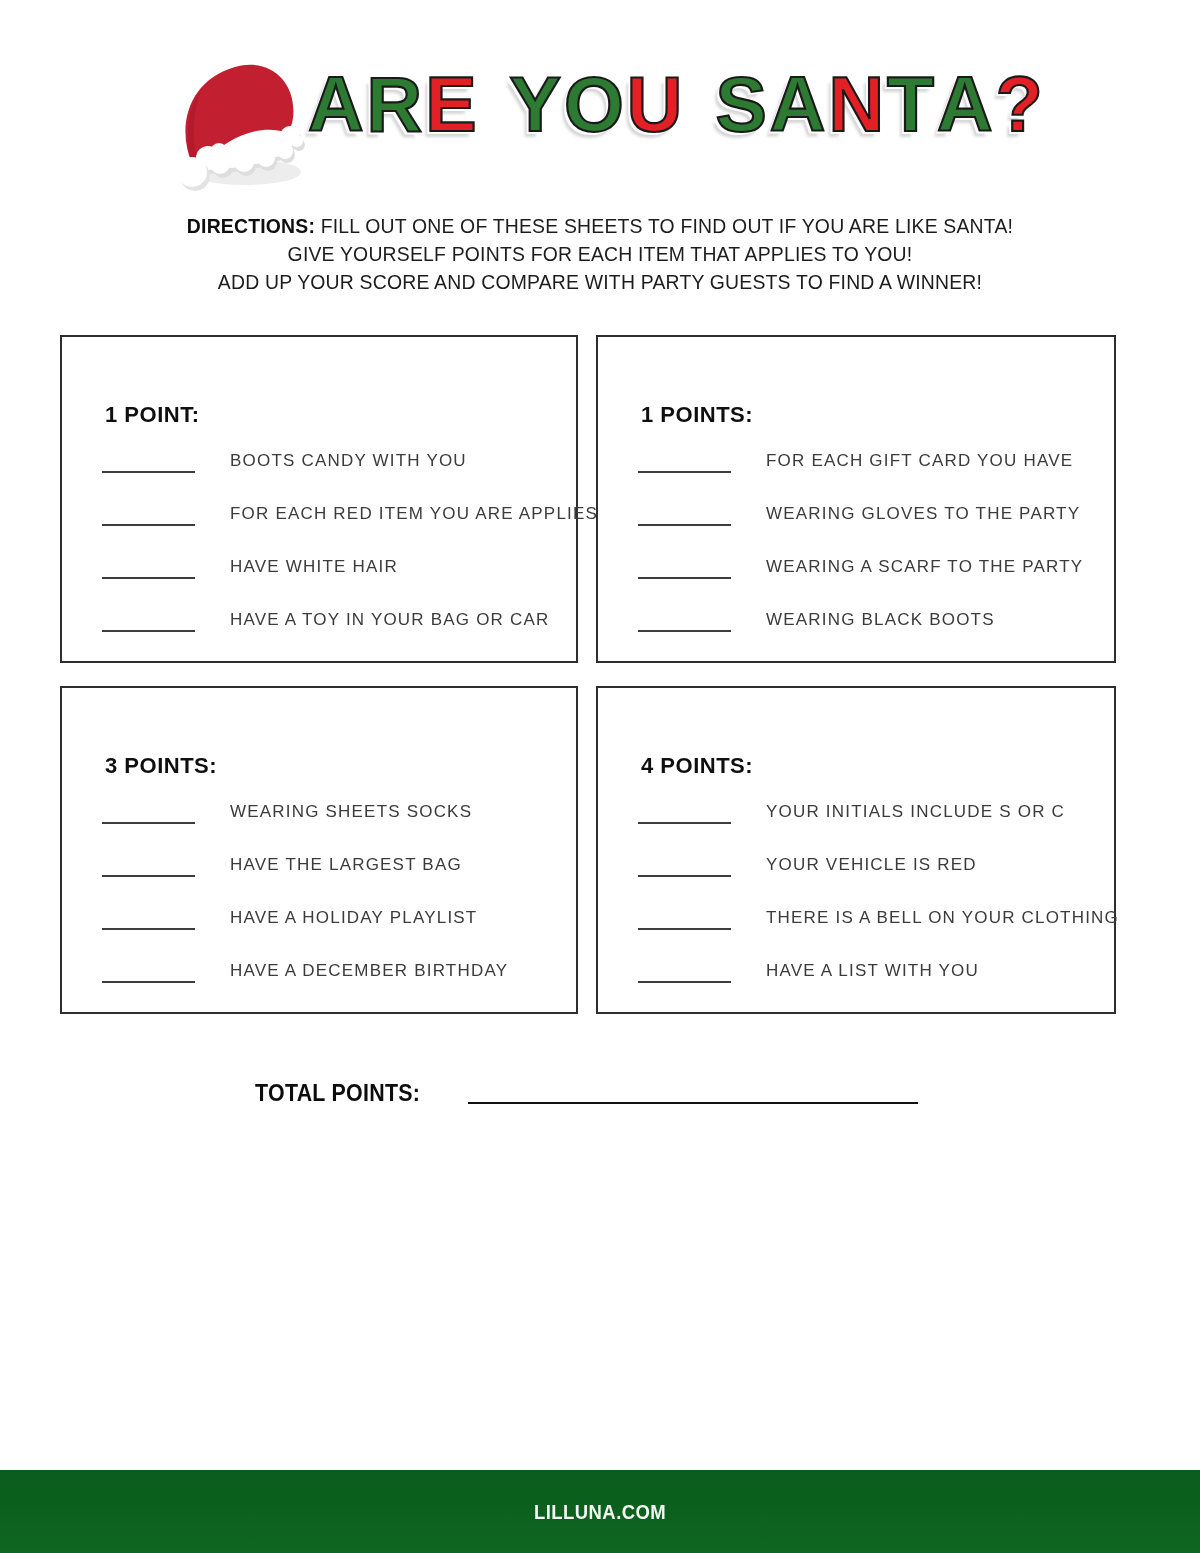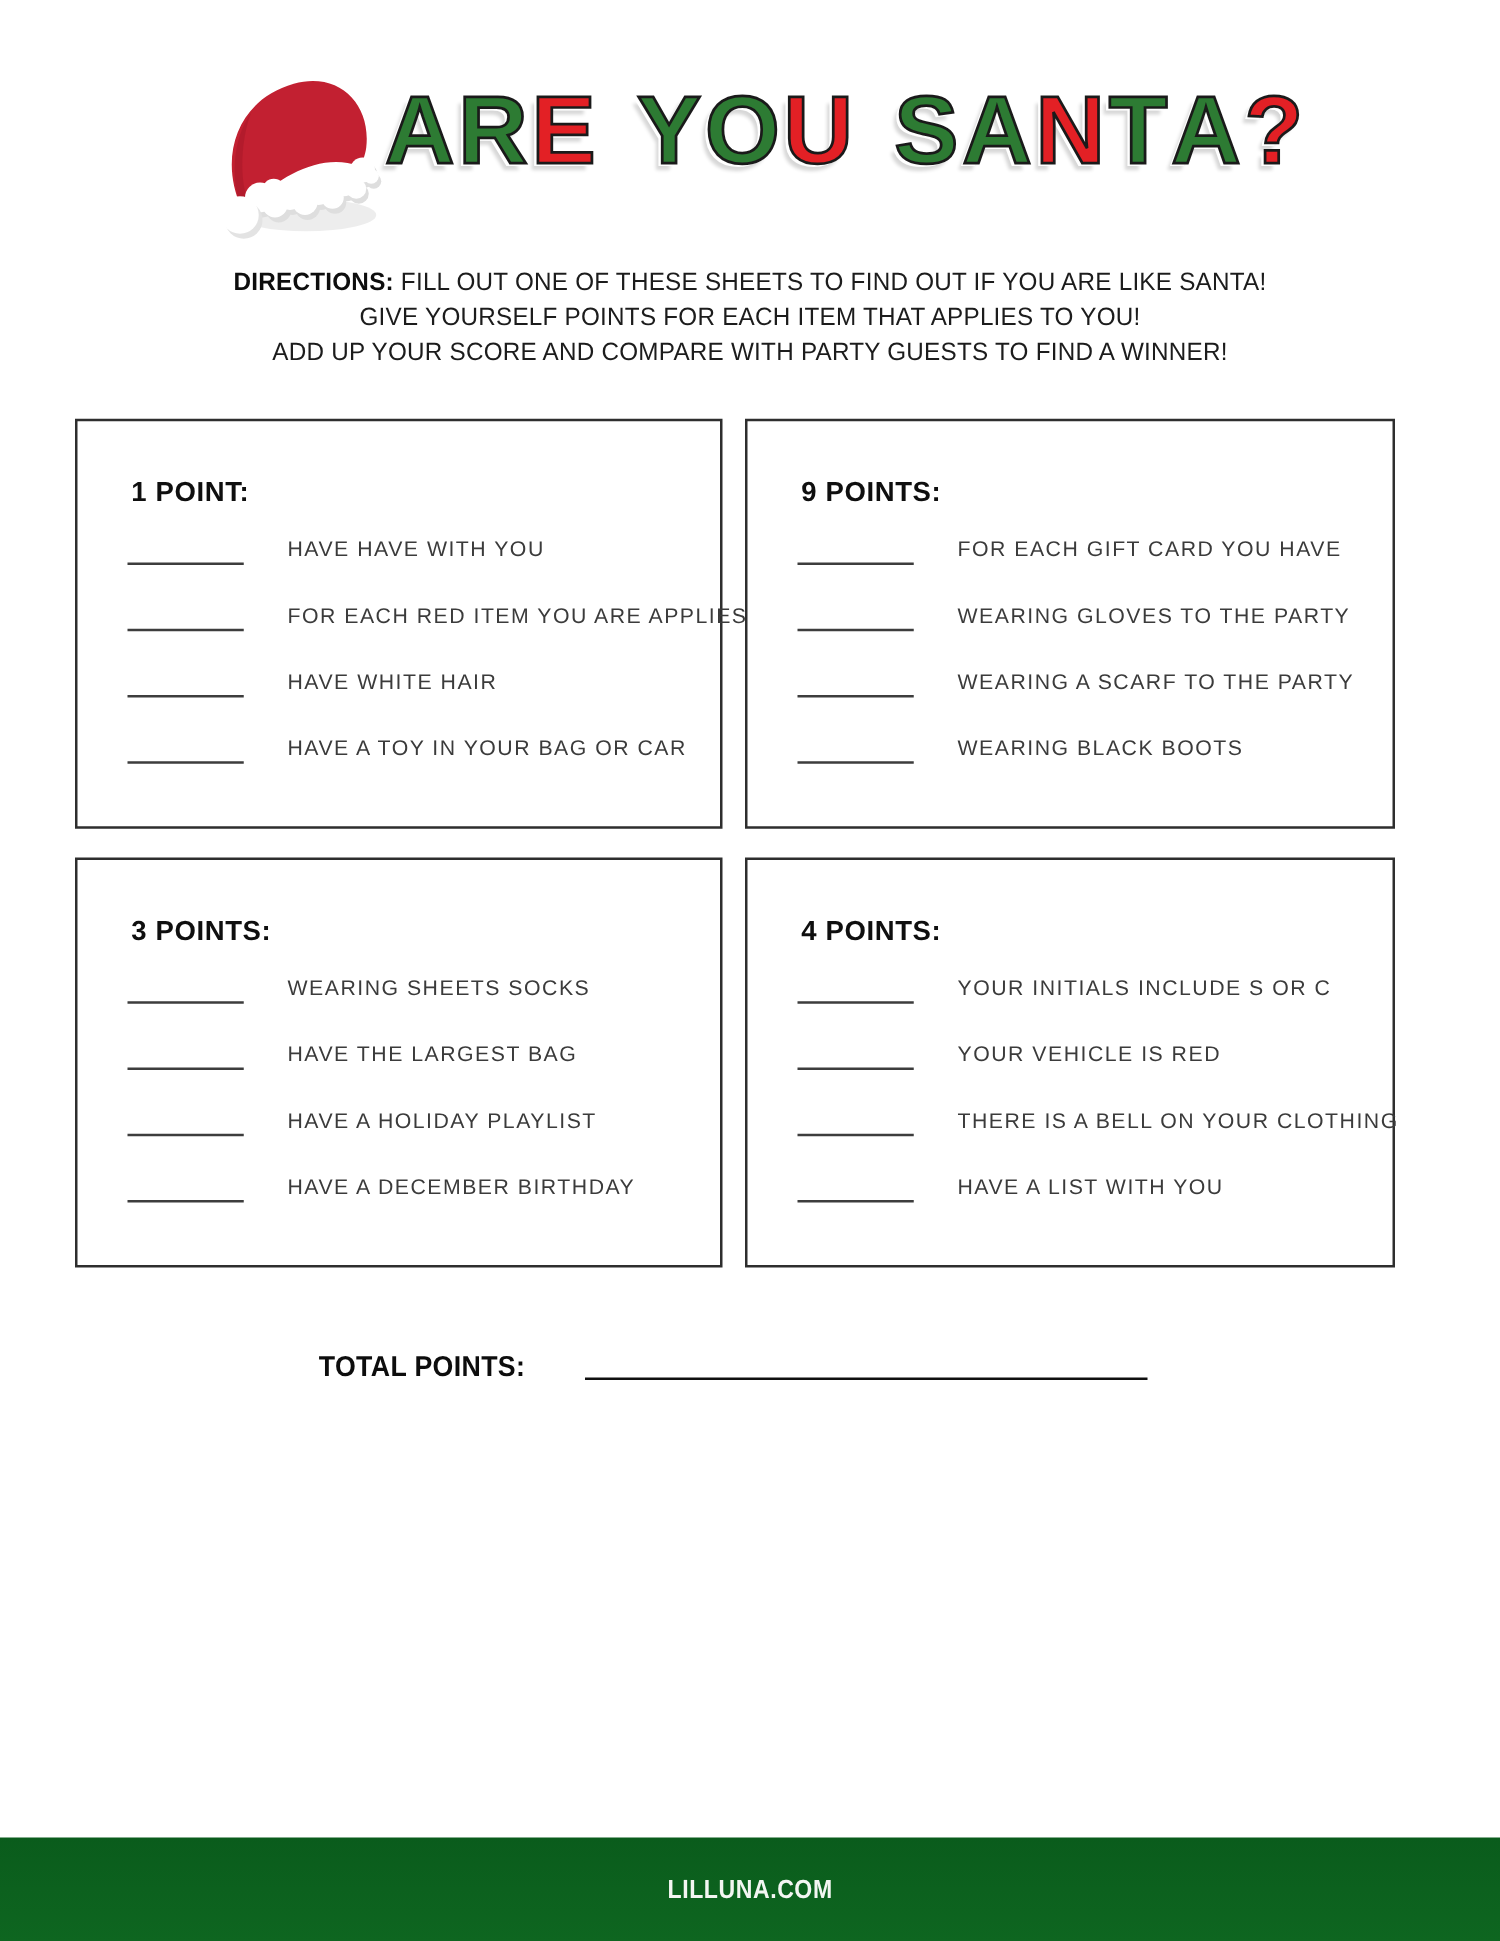--- a/index.html
+++ b/index.html
@@ -31,21 +31,21 @@
   }
   .dir-label { font-weight:800; color:#0d0d0d; }
 
   
   .grid {
     position:absolute; left:60px; top:335px;
     display:grid; grid-template-columns:518px 520px; column-gap:18px; row-gap:23px;
   }
   .box { border:2px solid #2e2e2e; height:328px; background:#ffffff; box-sizing:border-box; }
   .box-heading {
-    margin:44px 0 0 43px; font-size:22px; font-weight:800; letter-spacing:0.5px;
+    margin:65px 0 0 43px; font-size:22px; font-weight:800; letter-spacing:0.5px;
     color:#0f0f0f; height:26px;
   }
   .item { position:relative; height:53px; }
   .blank-line {
     position:absolute; left:40px; bottom:8px; width:93px; height:0;
     border-bottom:2px solid #3d3d3d;
   }
   .item-label {
     position:absolute; left:168px; bottom:10px; font-size:17px;
     letter-spacing:1.2px; color:#3b3b3b; white-space:nowrap;
@@ -141,38 +141,38 @@
     <div>GIVE YOURSELF POINTS FOR EACH ITEM THAT APPLIES TO YOU!</div>
     <div>ADD UP YOUR SCORE AND COMPARE WITH PARTY GUESTS TO FIND A WINNER!</div>
   </div>
 
   <div class="grid">
 
     <div class="box">
       <div class="box-heading">1 POINT:</div>
       <div class="item">
         <span class="blank-line"></span>
-        <span class="item-label">HAVE HAVE WITH YOU</span>
+        <span class="item-label">BOOTS CANDY WITH YOU</span>
       </div>
       <div class="item">
         <span class="blank-line"></span>
         <span class="item-label">FOR EACH RED ITEM YOU ARE APPLIES</span>
       </div>
       <div class="item">
         <span class="blank-line"></span>
         <span class="item-label">HAVE WHITE HAIR</span>
       </div>
       <div class="item">
         <span class="blank-line"></span>
         <span class="item-label">HAVE A TOY IN YOUR BAG OR CAR</span>
       </div>
     </div>
 
     <div class="box">
-      <div class="box-heading">9 POINTS:</div>
+      <div class="box-heading">1 POINTS:</div>
       <div class="item">
         <span class="blank-line"></span>
         <span class="item-label">FOR EACH GIFT CARD YOU HAVE</span>
       </div>
       <div class="item">
         <span class="blank-line"></span>
         <span class="item-label">WEARING GLOVES TO THE PARTY</span>
       </div>
       <div class="item">
         <span class="blank-line"></span>

